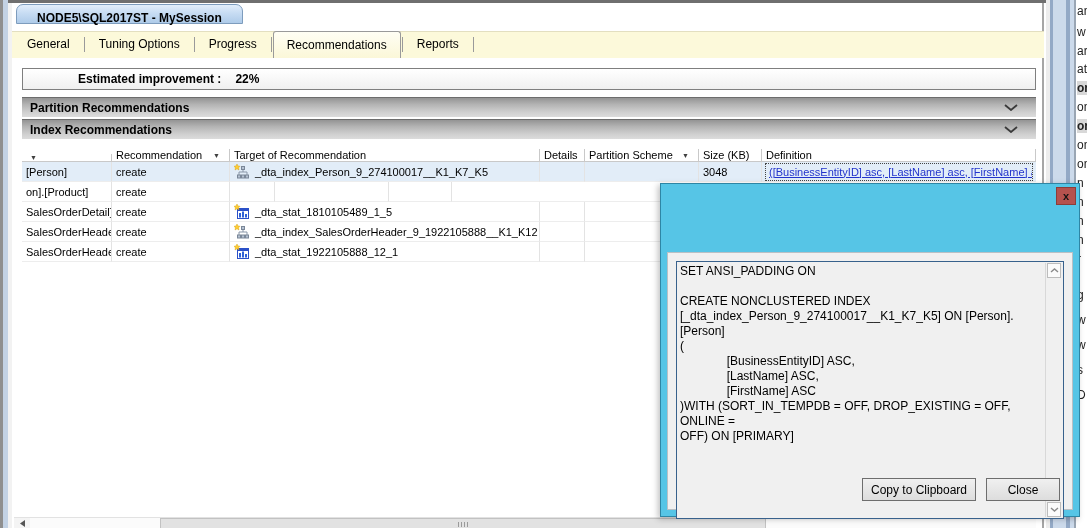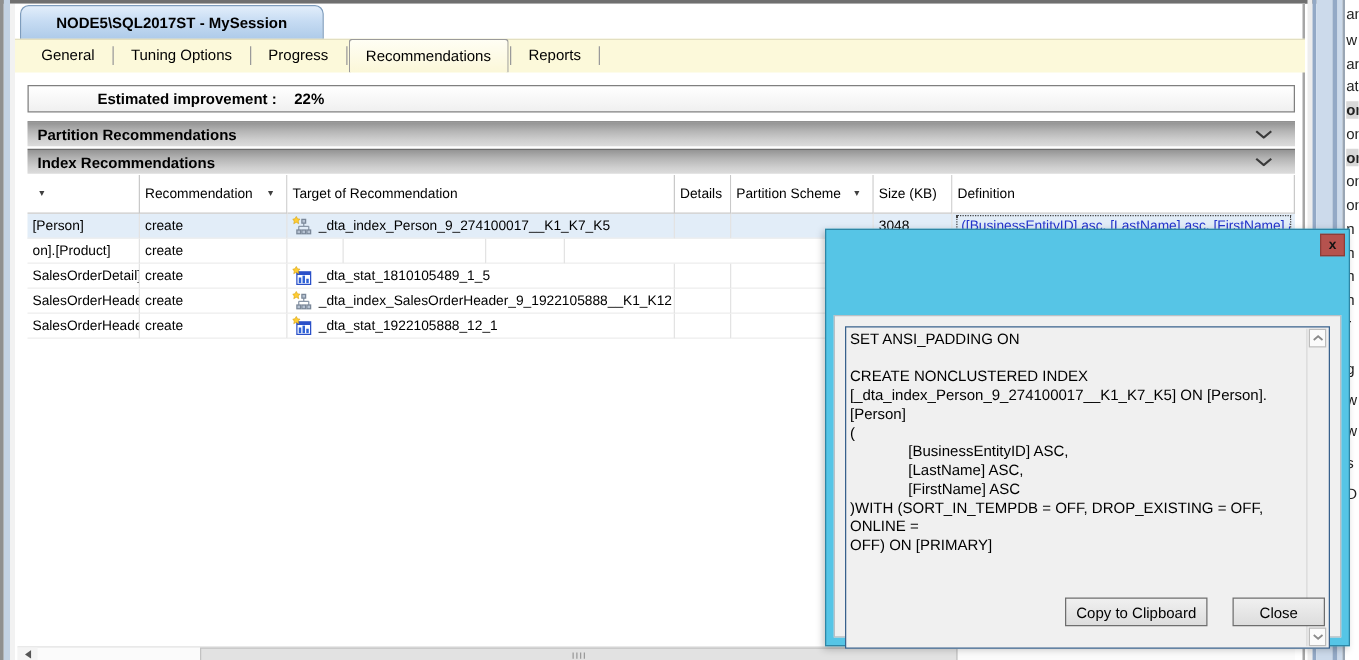--- a/index.html
+++ b/index.html
@@ -15,26 +15,26 @@
   .s-r1{left:1046px;width:4px;background:#ededed;}
   .s-r2{left:1050px;width:3px;background:#93a9c6;}
   .s-r3{left:1053px;width:13px;background:#ccdaeb;}
   .s-r4{left:1066px;width:4px;background:#93a9c6;}
   .s-r5{left:1070px;width:4px;background:#ccdaeb;}
   .s-r6{left:1074px;width:2px;background:#9aa6b4;}
   .s-r7{left:1076px;width:11px;background:#ffffff;}
 
   .main-window{position:absolute;left:12px;top:3px;width:1032px;height:525px;background:#fff;border-right:2px solid #a6a6a6;}
 
-  .session-tab{position:absolute;left:16px;top:4px;height:28px;line-height:26px;padding:0 28px;
+  .session-tab{position:absolute;left:16px;top:4px;height:20px;line-height:26px;padding:0 20px;
     background:linear-gradient(180deg,#e2eefb 0%,#c7dcf3 45%,#aecbe9 100%);
     border:1px solid #7d9cbd;border-radius:7px 7px 0 0;font-size:12px;font-weight:bold;color:#000;}
 
   .tabbar{position:absolute;left:12px;top:31px;width:1032px;height:27px;background:#fcf9da;
-    border-top:1px solid #e3dfc0;display:flex;align-items:flex-end;padding-left:8px;}
+    border-top:1px solid #e3dfc0;display:flex;align-items:flex-end;padding-left:2px;}
   .tab{height:27px;line-height:26px;padding:0 13px;font-size:12px;color:#000;cursor:default;}
   .tab.selected{background:linear-gradient(180deg,#fffef4,#fbf7d8);border:1px solid #9a9a9a;border-bottom:none;
     border-radius:3px 3px 0 0;font-size:12px;}
   .tab-sep{width:1px;height:15px;background:#9a9a9a;margin:0 1px 6px 1px;}
 
   .improvement-bar{position:absolute;left:22px;top:68px;width:1014px;height:22px;
     background:linear-gradient(180deg,#ffffff,#f0f0f0);border:1px solid #7f7f7f;
     display:flex;align-items:center;font-size:12px;font-weight:bold;}
   .improvement-bar .lbl{padding-left:8px;margin-left:47px;}
   .improvement-bar .val{padding-left:14px;}
@@ -43,21 +43,21 @@
     background:linear-gradient(180deg,#949494 0%,#b4b4b4 35%,#d0d0d0 75%,#dcdcdc 100%);
     border-top:1px solid #6d6d6d;display:flex;align-items:center;font-size:12px;font-weight:bold;color:#000;}
   .section-bar .stitle{padding-left:8px;flex:1;}
   .section-bar .chev{margin-right:18px;display:flex;align-items:center;}
   .bar-partition{top:97px;}
   .bar-index{top:119px;}
 
   
   .grid{position:absolute;left:22px;top:140px;width:1014px;font-size:11px;color:#000;}
   .grow{display:flex;height:20px;align-items:stretch;background:#fff;}
-  .grow.header{height:31px;}
+  .grow.header{height:22px;align-items:flex-end;}
   .grow.selected{background:#e2edf8;}
   .gcell{display:flex;align-items:center;padding:0 4px;overflow:hidden;white-space:nowrap;
     border-right:1px solid #e3e3e3;border-bottom:1px solid #ededed;}
   .header .gcell{border-right:1px solid #c9c9c9;border-bottom:1px solid #c9c9c9;background:#fff;}
   .gc0{width:90px;}.gc1{width:118px;}.gc2{width:310px;}.gc3{width:45px;}
   .gc4{width:114px;}.gc5{width:63px;}.gc6{width:274px;border-right:none;}
   .harrow{margin-left:auto;margin-right:5px;font-size:7px;color:#404040;line-height:1;}
   .gc0 .harrow{margin-left:4px;margin-right:auto;}
   .ricon{display:inline-flex;width:16px;height:16px;margin-right:5px;flex:none;}
   .deflink{color:#2233cc;text-decoration:underline;cursor:pointer;}
@@ -83,21 +83,21 @@
     border:1px solid #8c3d39;color:#131313;font-size:11px;font-weight:bold;line-height:16px;text-align:center;cursor:pointer;}
   .dlg-body{position:absolute;left:6px;right:6px;top:28px;bottom:6px;background:#f0f0f0;border:1px solid #b9c0c5;margin-top:40px;}
   .sqlbox{position:absolute;left:8px;top:8px;right:8px;height:258px;background:#f0f0f0;border:1px solid #38618c;}
   .sqlbox pre{position:absolute;left:3px;top:2px;right:20px;bottom:2px;margin:0;
     font-family:"Liberation Sans",sans-serif;font-size:12px;line-height:15px;white-space:pre-wrap;color:#000;overflow:hidden;}
   .vscroll{position:absolute;top:1px;right:1px;bottom:1px;width:17px;background:#f0f0f0;border-left:1px solid #d8d8d8;}
   .vs-btn{position:absolute;left:1px;right:1px;height:15px;background:#fbfbfb;border:1px solid #bcbcbc;
     display:flex;align-items:center;justify-content:center;}
   .vs-up{top:0;}
   .vs-down{bottom:0;}
-  .dlg-buttons{position:absolute;left:0;right:0;bottom:8px;display:flex;justify-content:flex-end;gap:20px;padding-right:12px;}
+  .dlg-buttons{position:absolute;left:0;right:0;bottom:8px;display:flex;justify-content:flex-end;gap:10px;padding-right:12px;}
   .btn{height:23px;background:linear-gradient(180deg,#f0f0f0,#dddddd);border:1px solid #6e6e6e;
     font-size:12px;color:#000;display:flex;align-items:center;justify-content:center;cursor:pointer;}
   .btn-copy{width:114px;}
   .btn-close{width:74px;}
 </style>
 </head>
 <body>
 
 <div class="screen">
   <div class="top-line"></div>

